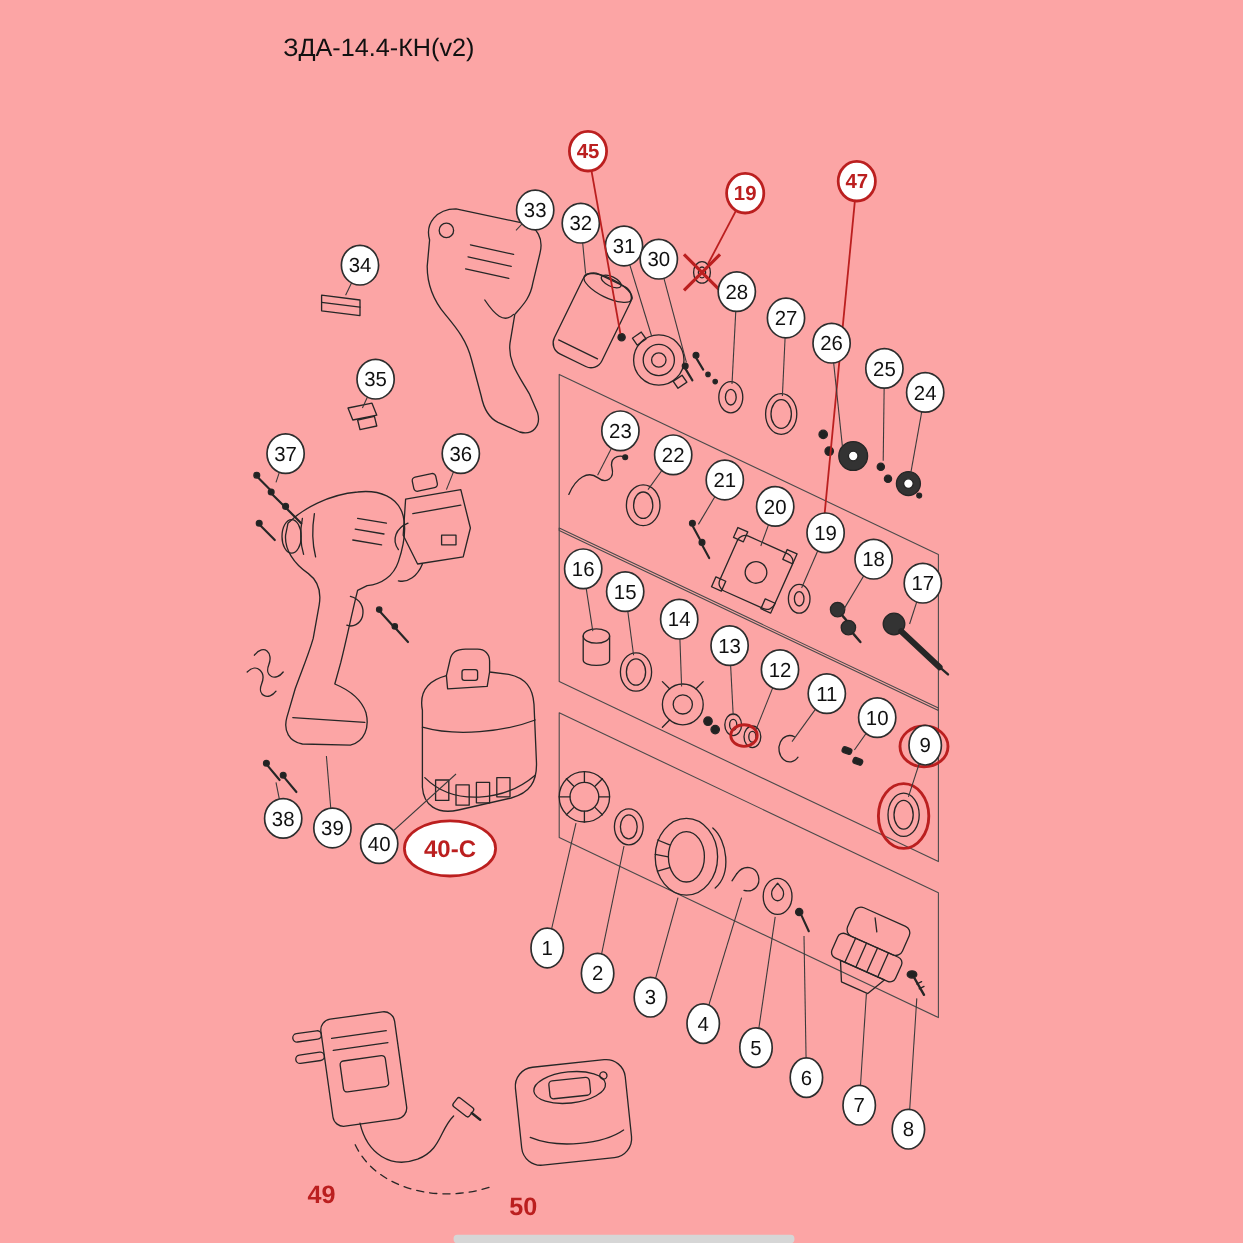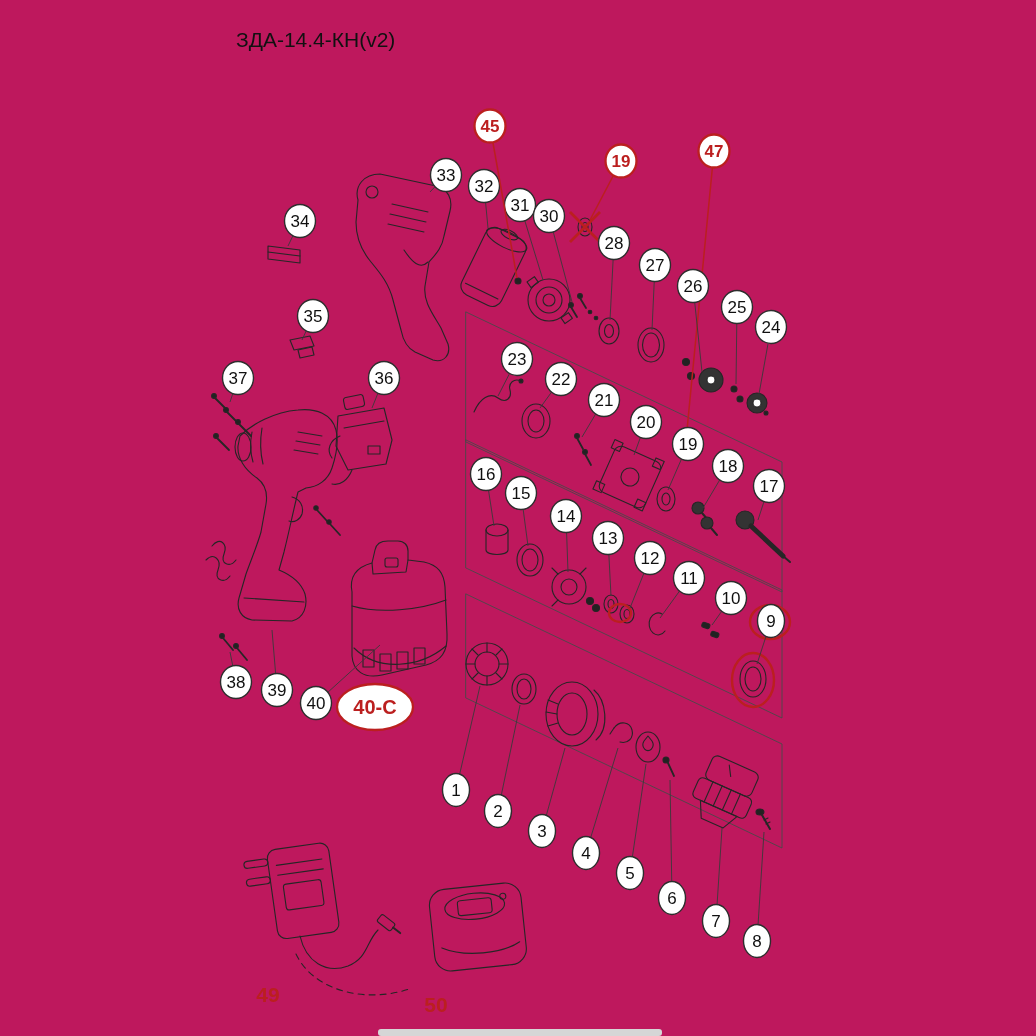--- a/index.html
+++ b/index.html
@@ -1,16 +1,16 @@
 <!DOCTYPE html>
 <html><head>
 <meta charset="utf-8">
 <style>
   html,body{margin:0;padding:0;background:#ffffff;}
-  .page{position:relative;width:1036px;height:1036px;background:#be185d;overflow:hidden;}
+  .page{position:relative;width:1036px;height:1036px;background:#fca5a5;overflow:hidden;}
   .page svg{position:absolute;left:0;top:0;}
   svg text{font-family:"Liberation Sans","DejaVu Sans",sans-serif;}
 </style>
 </head>
 <body>
 
 <div class="page">
   <svg viewBox="0 0 1036 1036" width="1036" height="1036">
 
     <text x="236" y="47" font-size="21" fill="#111">ЗДА-14.4-КН(v2)</text>

